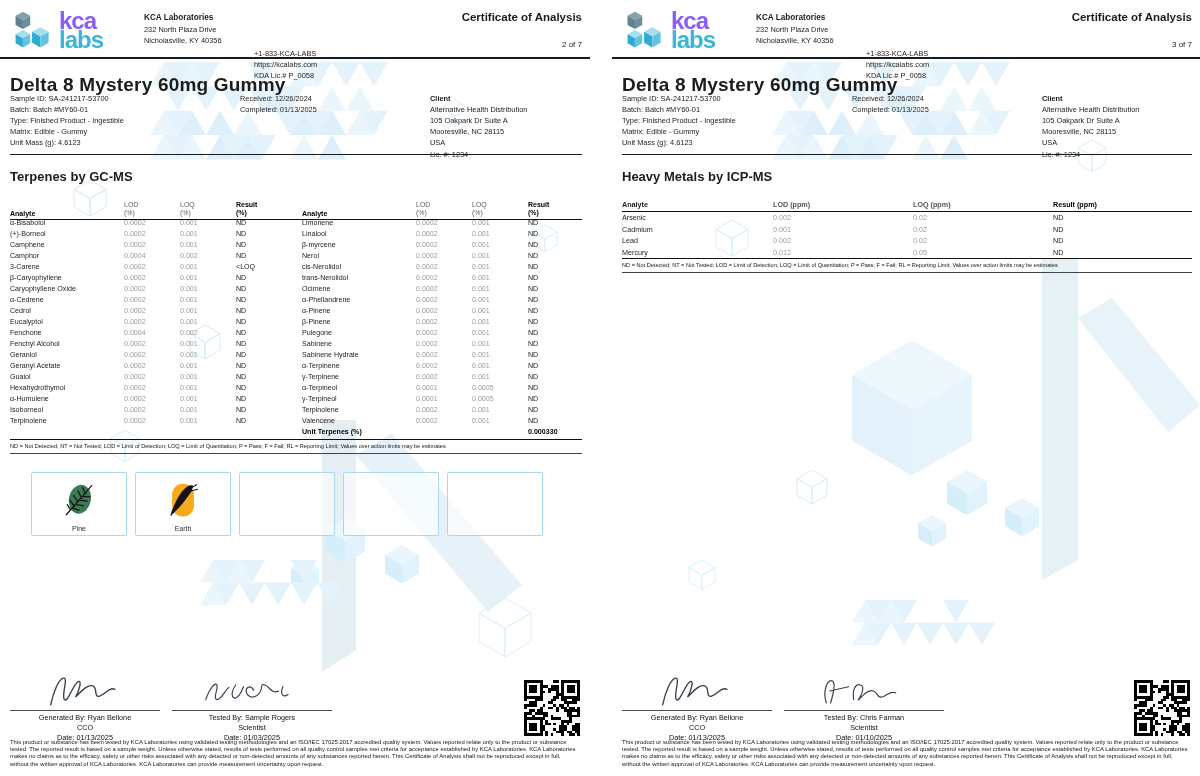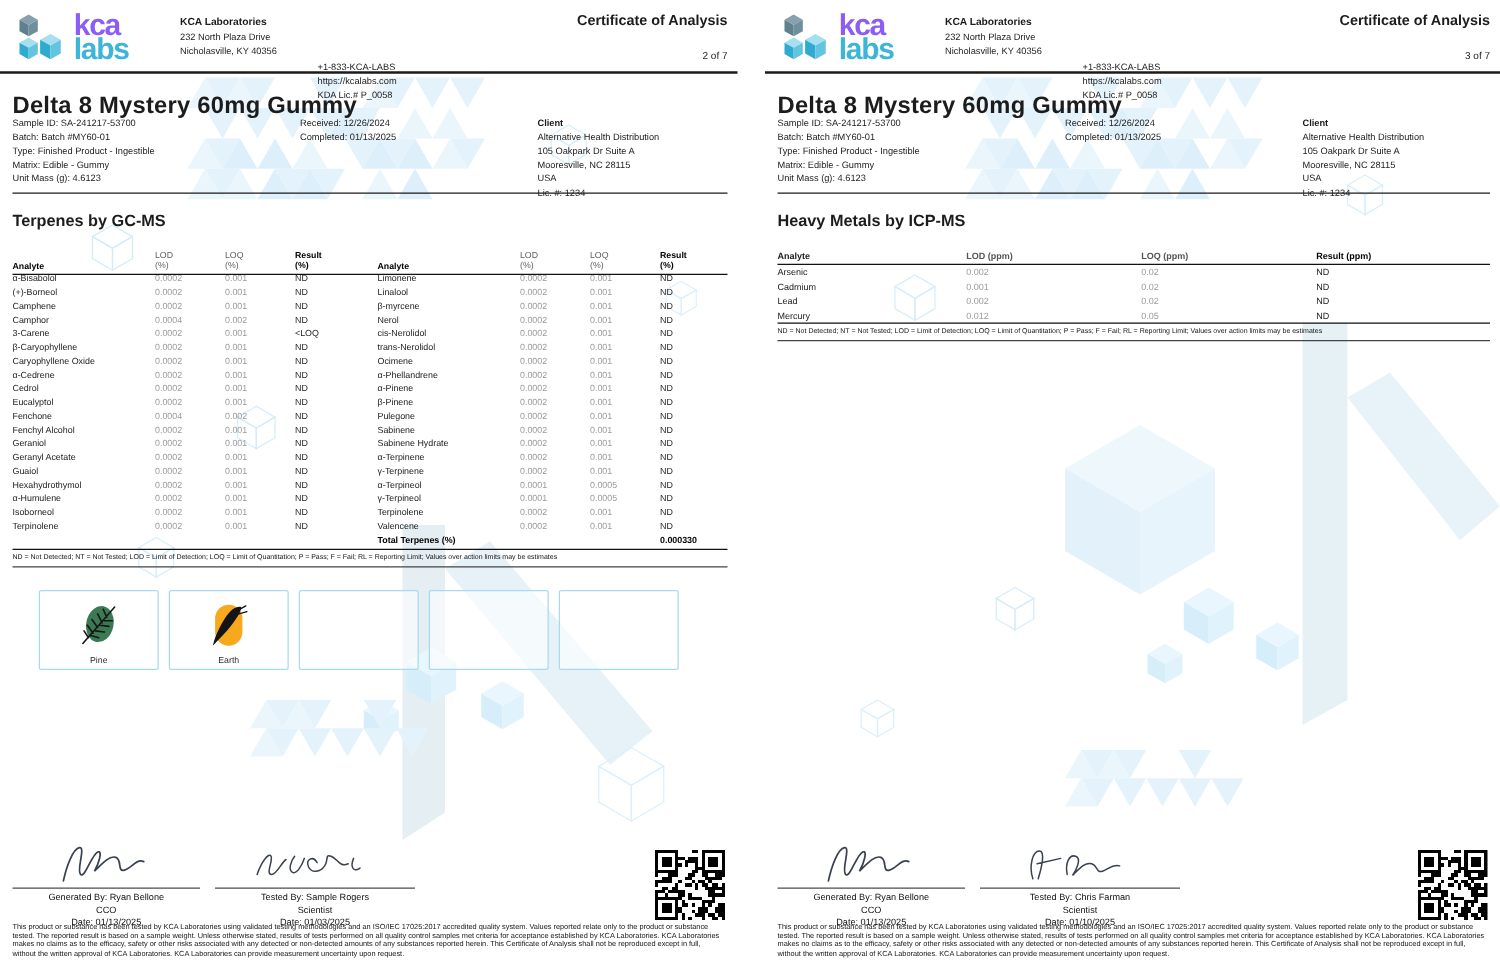--- a/index.html
+++ b/index.html
@@ -498,21 +498,21 @@
               <span class="cr">ND</span>
             </div>
               <div class="trow">
               <span class="ca">Valencene</span>
               <span class="cn">0.0002</span>
               <span class="cn">0.001</span>
               <span class="cr">ND</span>
             </div>
             </div>
           <div class="trow total">
-            <span class="ca">Total Terpenes (%)</span>
+            <span class="ca">Unit Terpenes (%)</span>
             <span class="cn"></span>
               <span class="cn"></span>
             <span class="cr">0.000330</span>
           </div>
         </div>
       </div>
       <div class="rule-dark"></div>
       <div class="footnote">ND = Not Detected; NT = Not Tested; LOD = Limit of Detection; LOQ = Limit of Quantitation; P = Pass; F = Fail; RL = Reporting Limit; Values over action limits may be estimates</div>
       <div class="rule-thin"></div>
     </div>

